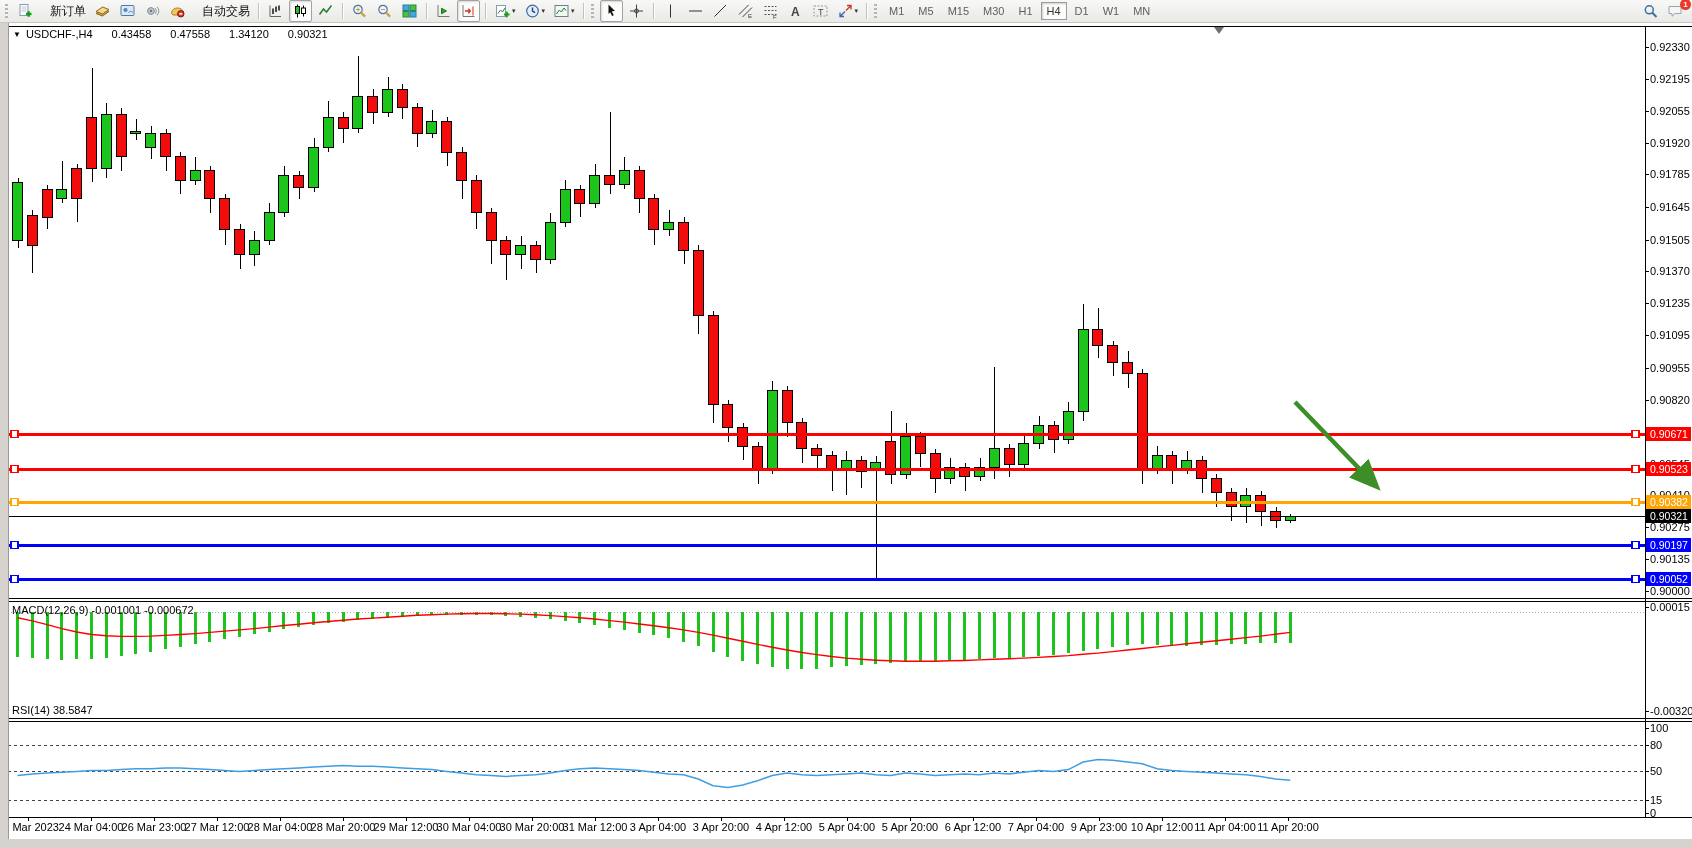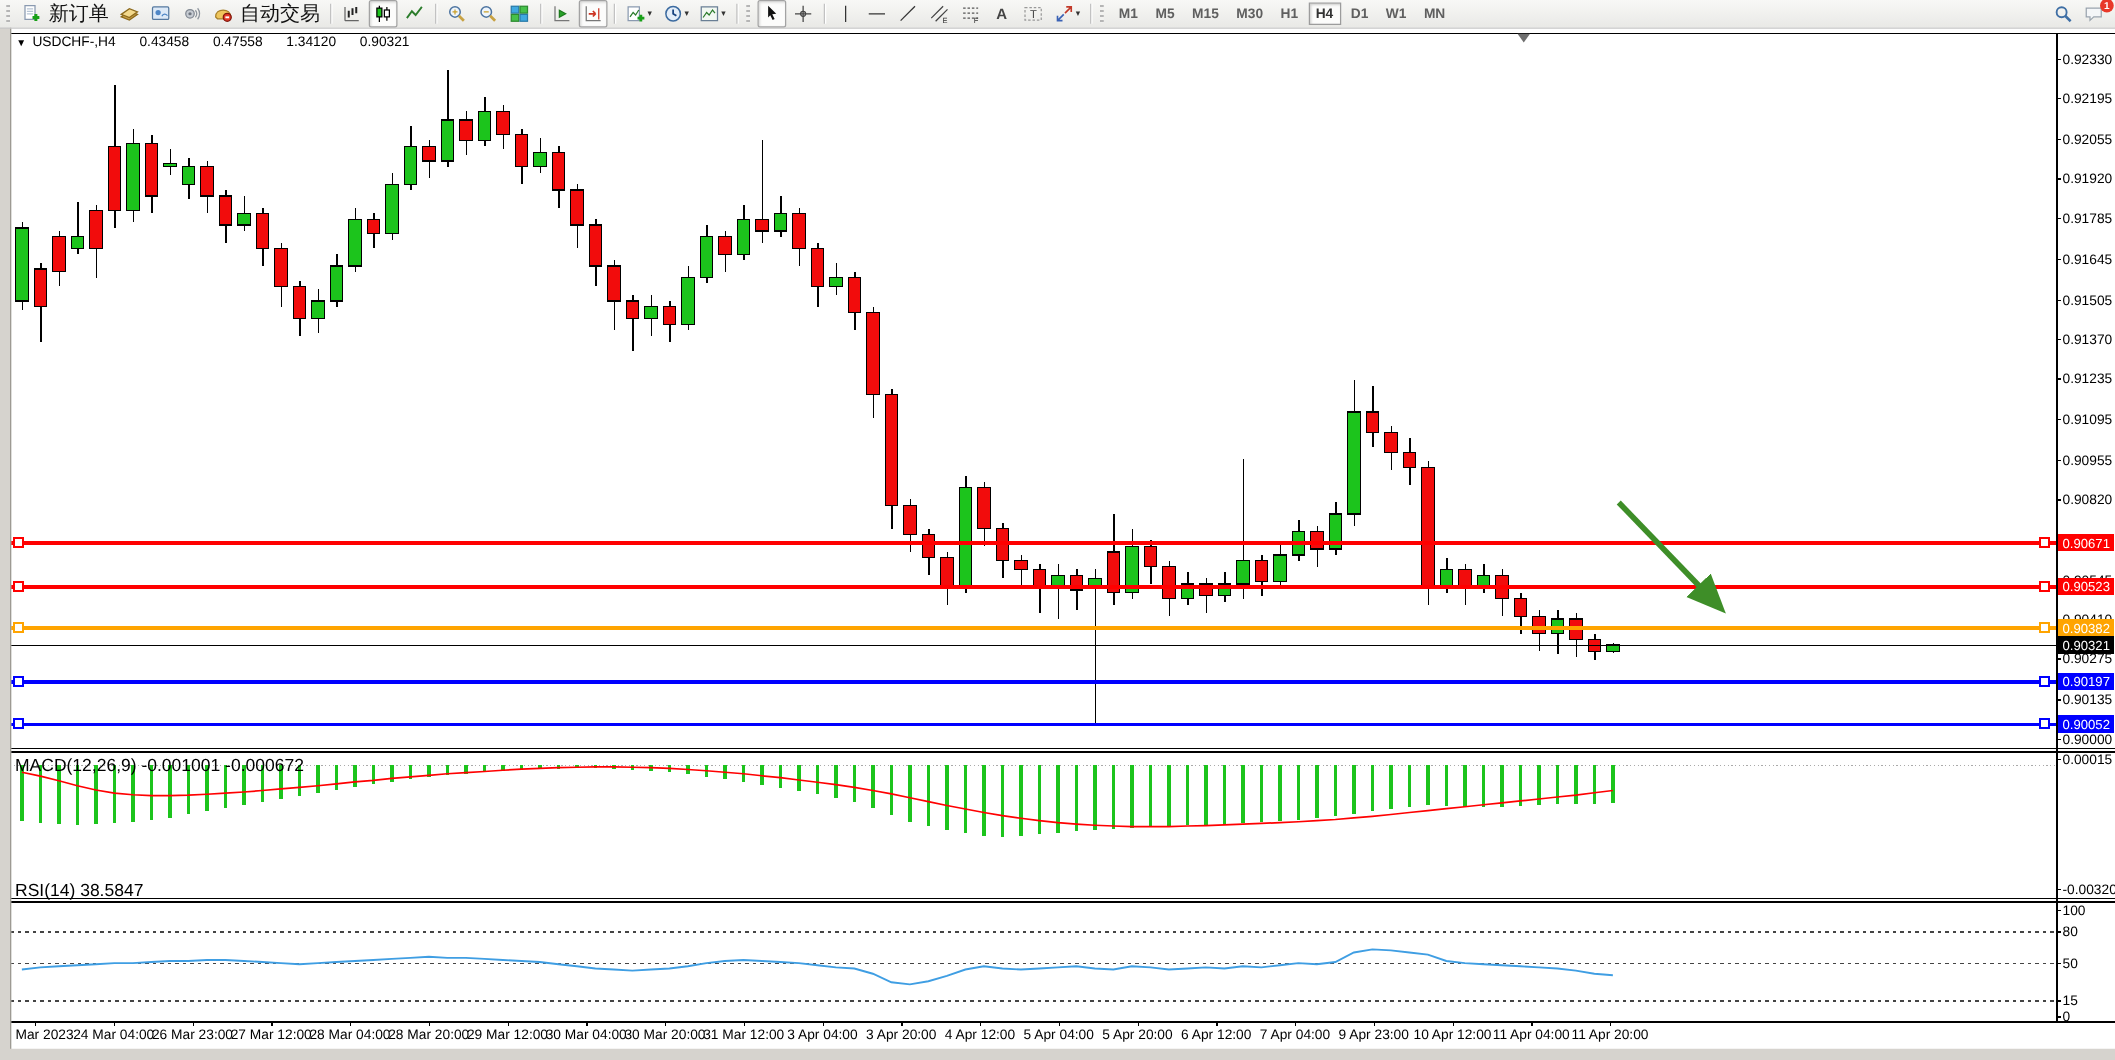--- a/index.html
+++ b/index.html
@@ -13,38 +13,38 @@
   .toolbar{
     position:absolute;left:0;top:0;right:0;height:22px;z-index:5;
     background:linear-gradient(#f8f8f6,#e9e9e6);
     border-bottom:1px solid #c6c6c6;
     display:flex;align-items:center;padding:0 4px 0 2px;
   }
   .tb-item{display:flex;align-items:center;height:20px;padding:0 2px;margin:0 1px;
     border:1px solid transparent;border-radius:2px;cursor:default;flex:0 0 auto}
   .tb-item.active{background:#fcfcfb;border-color:#a3a3a3;box-shadow:inset 1px 1px 2px rgba(0,0,0,.15)}
   .tb-ico{width:17px;height:16px;display:inline-block;line-height:0}
-  .tb-label{font-size:16px;color:#111;margin-left:5px;white-space:nowrap}
+  .tb-label{font-size:12px;color:#111;margin-left:16px;white-space:nowrap}
   .tb-caret{font-size:7px;color:#333;margin-left:1px}
   .tb-sep{width:1px;height:16px;background:#c2c2c2;box-shadow:1px 0 0 #fff;margin:0 4px;flex:0 0 auto}
   .tb-grip{width:3px;height:14px;margin:0 5px 0 3px;flex:0 0 auto;
     background:repeating-linear-gradient(180deg,#b5b5b5 0 2px,#f2f2f0 2px 4px)}
-  .tf{font-size:11px;font-weight:bold;color:#5f5f5f;padding:2px 5px;margin:0 1px;
+  .tf{font-size:11px;font-weight:normal;color:#5f5f5f;padding:2px 5px;margin:0 1px;
     border:1px solid transparent;flex:0 0 auto;cursor:default}
   .tf.active{background:#fcfcfb;border-color:#9c9c9c;color:#333;box-shadow:inset 1px 1px 2px rgba(0,0,0,.18)}
   .tb-right{margin-left:auto;display:flex;align-items:center}
   .badge-wrap{position:relative}
   .badge-num{position:absolute;top:-2px;right:-5px;background:#e8392a;color:#fff;
     border-radius:50%;width:11px;height:11px;font-size:8px;line-height:11px;text-align:center;font-weight:bold}
   
   #chart-title{position:absolute;left:13px;top:28px;z-index:2;font-size:11px;color:#000;
     display:flex;align-items:center;white-space:pre}
   #chart-title .collapse-icon{font-size:8px;color:#000;margin-right:5px}
   #chart-title span{margin-right:19px}
-  .pane-label{position:absolute;z-index:2;font-size:14px;color:#000;white-space:pre}
+  .pane-label{position:absolute;z-index:2;font-size:11px;color:#000;white-space:pre}
   #macd-label{left:12px;top:604px}
   #rsi-label{left:12px;top:704px}
   .ov{position:absolute;z-index:3;background:transparent}
   #win-left-edge{position:absolute;left:0;top:22px;width:8px;bottom:0;z-index:1;
     background:#d6d3ce;border-right:1px solid #9d9a93}
   #win-bottom-edge{position:absolute;left:0;bottom:0;height:9px;right:0;z-index:1;background:#d6d3ce}
 </style>
 </head>
 <body>
 

